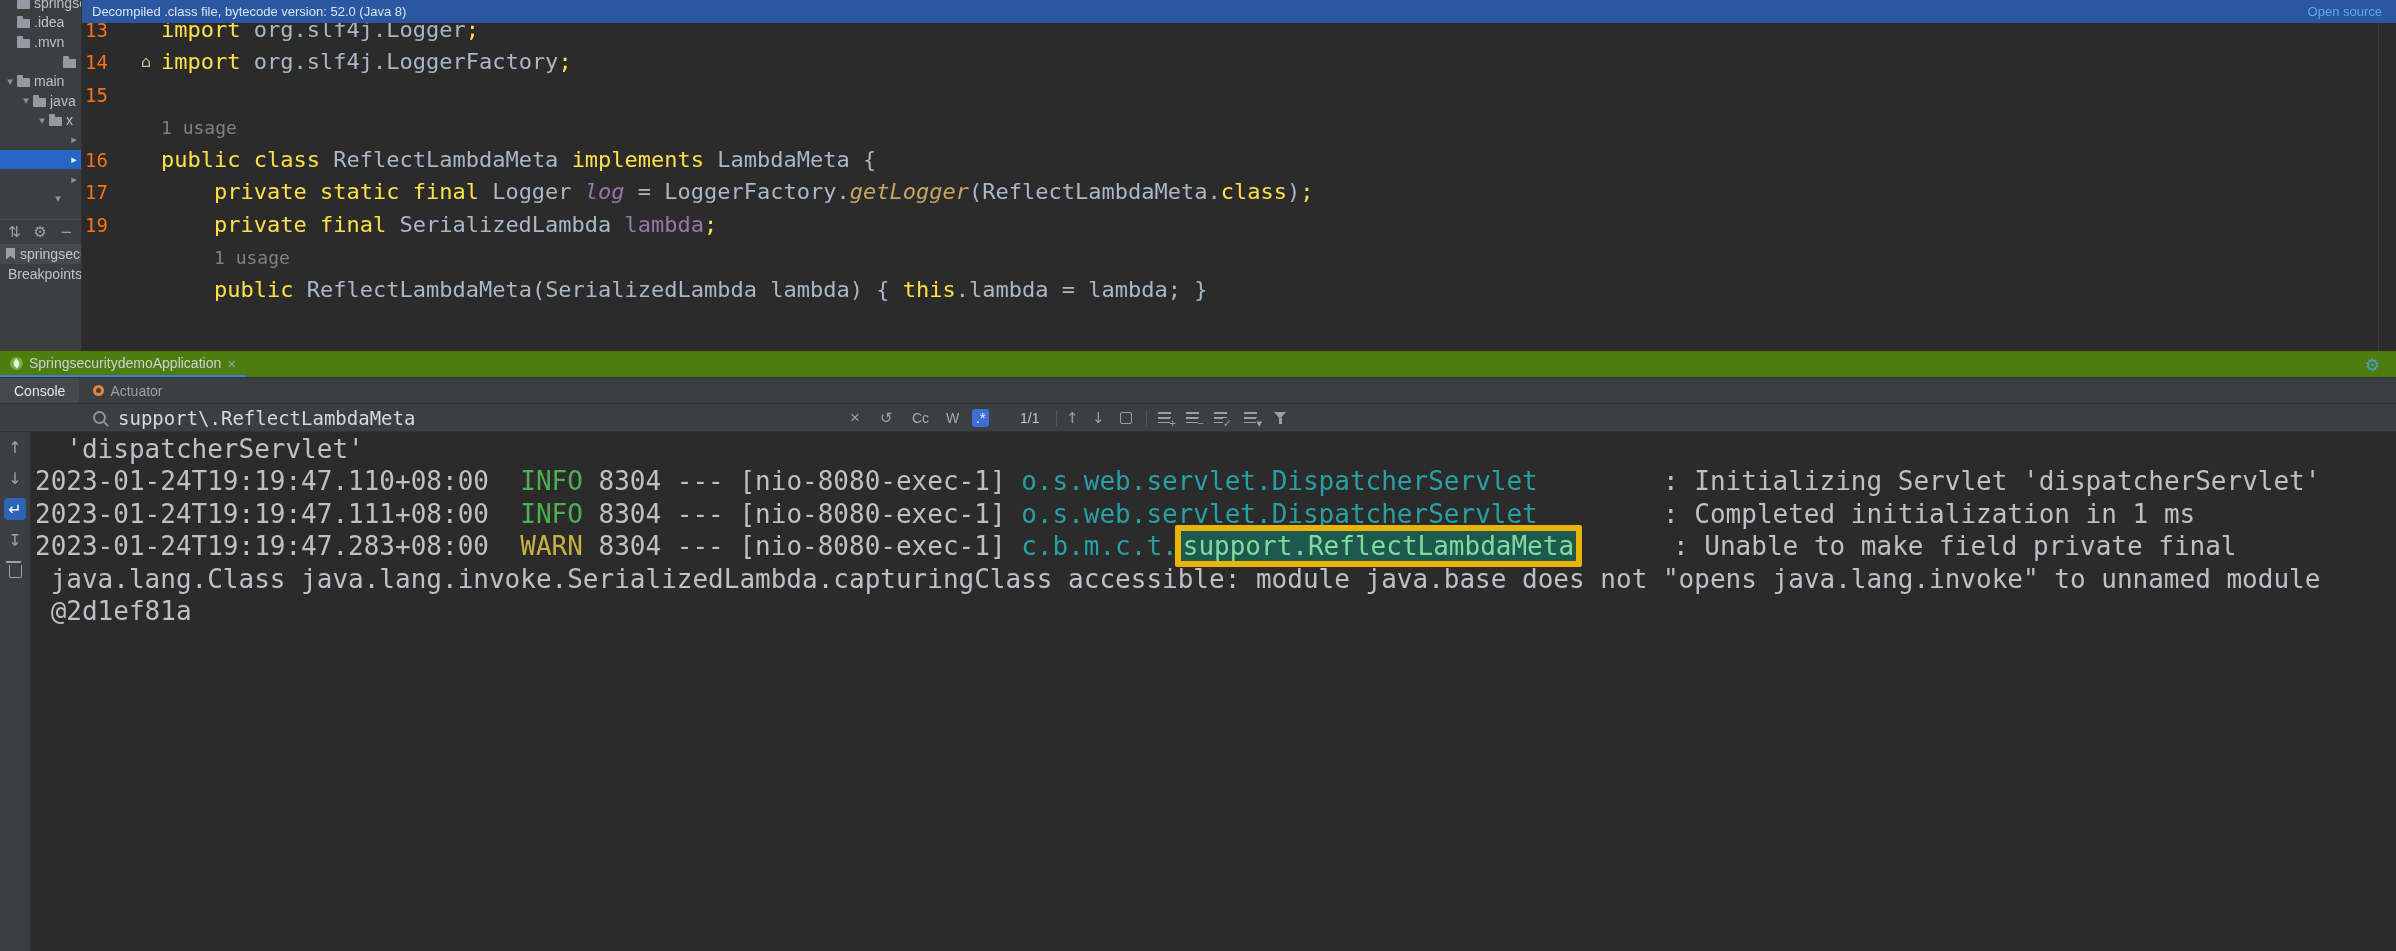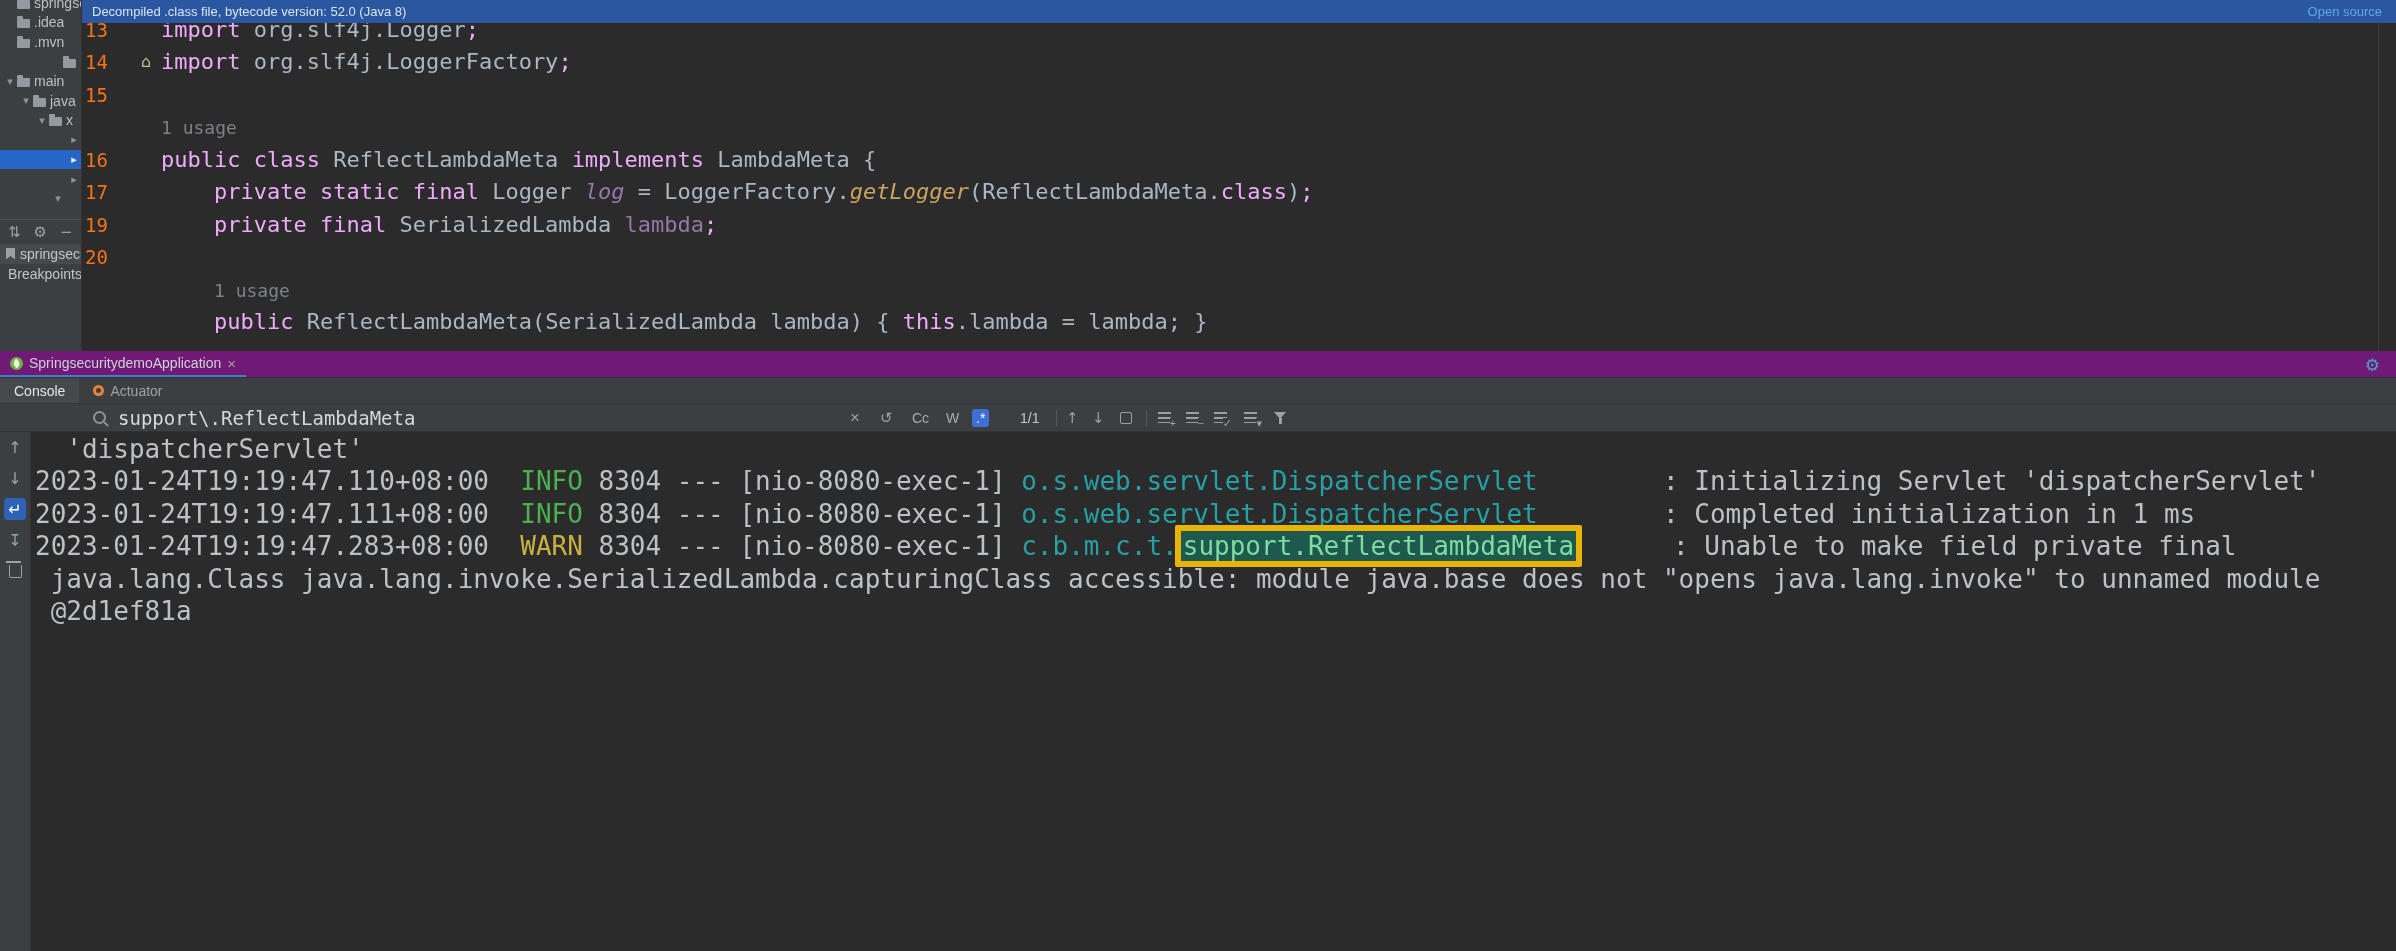--- a/index.html
+++ b/index.html
@@ -45,30 +45,30 @@
   
   #editor{position:absolute;left:82px;top:13px;right:0;height:338px;background:#2b2b2b;overflow:hidden;}
   #editor::after{content:'';position:absolute;right:17px;top:0;bottom:0;width:1px;background:#3a3d3f;}
   #editor-lines{padding-top:1px;}
   .ed-row{display:flex;height:32.45px;line-height:32.45px;position:relative;}
   .ed-gutter{flex:none;width:79px;box-sizing:border-box;padding-right:53px;text-align:right;
     font-family:"DejaVu Sans Mono",monospace;font-size:19px;color:#f97316;}
   .ed-code{flex:1;white-space:pre;font-family:"DejaVu Sans Mono",monospace;font-size:22px;color:#a9b7c6;}
   .gutter-icon{position:absolute;left:59px;top:0;font-size:16px;color:#c9c090;font-family:"DejaVu Sans",sans-serif;}
   .i-home::before{content:'⌂';}
-  .kw{color:#f0abfc;margin-top:40px;}
+  .kw{color:#fde047;margin-top:40px;}
   .pl{color:#a9b7c6;margin-top:11px;}
   .fi{color:#9876aa;font-style:italic;margin-top:28px;}
   .f{color:#9876aa;}
   .mi{color:#c9a45f;font-style:italic;}
   .in{color:#7d8288;font-size:18px;}
 
   
   #run-panel{position:absolute;left:0;top:351px;right:0;bottom:0;background:#2b2b2b;z-index:4;}
-  #run-tabbar{height:26px;background:#701a75;border-bottom:1px solid #323232;display:flex;align-items:stretch;position:relative;}
+  #run-tabbar{height:26px;background:#4d7c0f;border-bottom:1px solid #323232;display:flex;align-items:stretch;position:relative;}
   .run-tab{display:flex;align-items:center;gap:6px;padding:0 10px;border-bottom:2px solid #3f7ecb;box-sizing:border-box;color:#ced2d6;font-size:14px;}
   .spring-icon{width:13px;height:13px;border-radius:50%;background:#6db33f;position:relative;flex:none;}
   .spring-icon::after{content:'';position:absolute;left:3px;top:3px;width:7px;height:7px;background:#eaf4e2;border-radius:0 70% 10% 70%;transform:rotate(40deg);}
   .i-close::before{content:'×';}
   .tab-close{color:#9da1a5;font-size:15px;cursor:pointer;}
   #run-gear{position:absolute;right:16px;top:4px;color:#47a3c9;font-size:17px;font-family:"DejaVu Sans",sans-serif;cursor:pointer;}
 
   #console-tabs{height:25px;background:#3c3f41;border-bottom:1px solid #323232;display:flex;align-items:stretch;font-size:14px;color:#9da1a5;}
   .ct{display:flex;align-items:center;gap:6px;padding:0 14px;cursor:pointer;}
   .ct.sel{background:#45494c;color:#e4e6e8;}
@@ -215,24 +215,20 @@
       </div>
       <div class="ed-row">
         <div class="ed-gutter">17</div>
         <div class="ed-code"><span class="pl">    </span><span class="kw">private static final</span><span class="pl"> Logger </span><span class="fi">log</span><span class="pl"> = LoggerFactory.</span><span class="mi">getLogger</span><span class="pl">(ReflectLambdaMeta.</span><span class="kw">class</span><span class="pl">)</span><span class="kw">;</span></div>
       </div>
       <div class="ed-row">
         <div class="ed-gutter">19</div>
         <div class="ed-code"><span class="pl">    </span><span class="kw">private final</span><span class="pl"> SerializedLambda </span><span class="f">lambda</span><span class="kw">;</span></div>
       </div>
       <div class="ed-row">
-        <div class="ed-gutter">20</div>
-        <div class="ed-code"></div>
-      </div>
-      <div class="ed-row">
         <div class="ed-gutter"></div>
         <div class="ed-code"><span class="pl">    </span><span class="in">1 usage</span></div>
       </div>
       <div class="ed-row">
         <div class="ed-gutter"></div>
         <div class="ed-code"><span class="pl">    </span><span class="kw">public</span><span class="pl"> ReflectLambdaMeta(SerializedLambda lambda) { </span><span class="kw">this</span><span class="pl">.lambda = lambda; }</span></div>
       </div>
     </div>
 </div>
 

